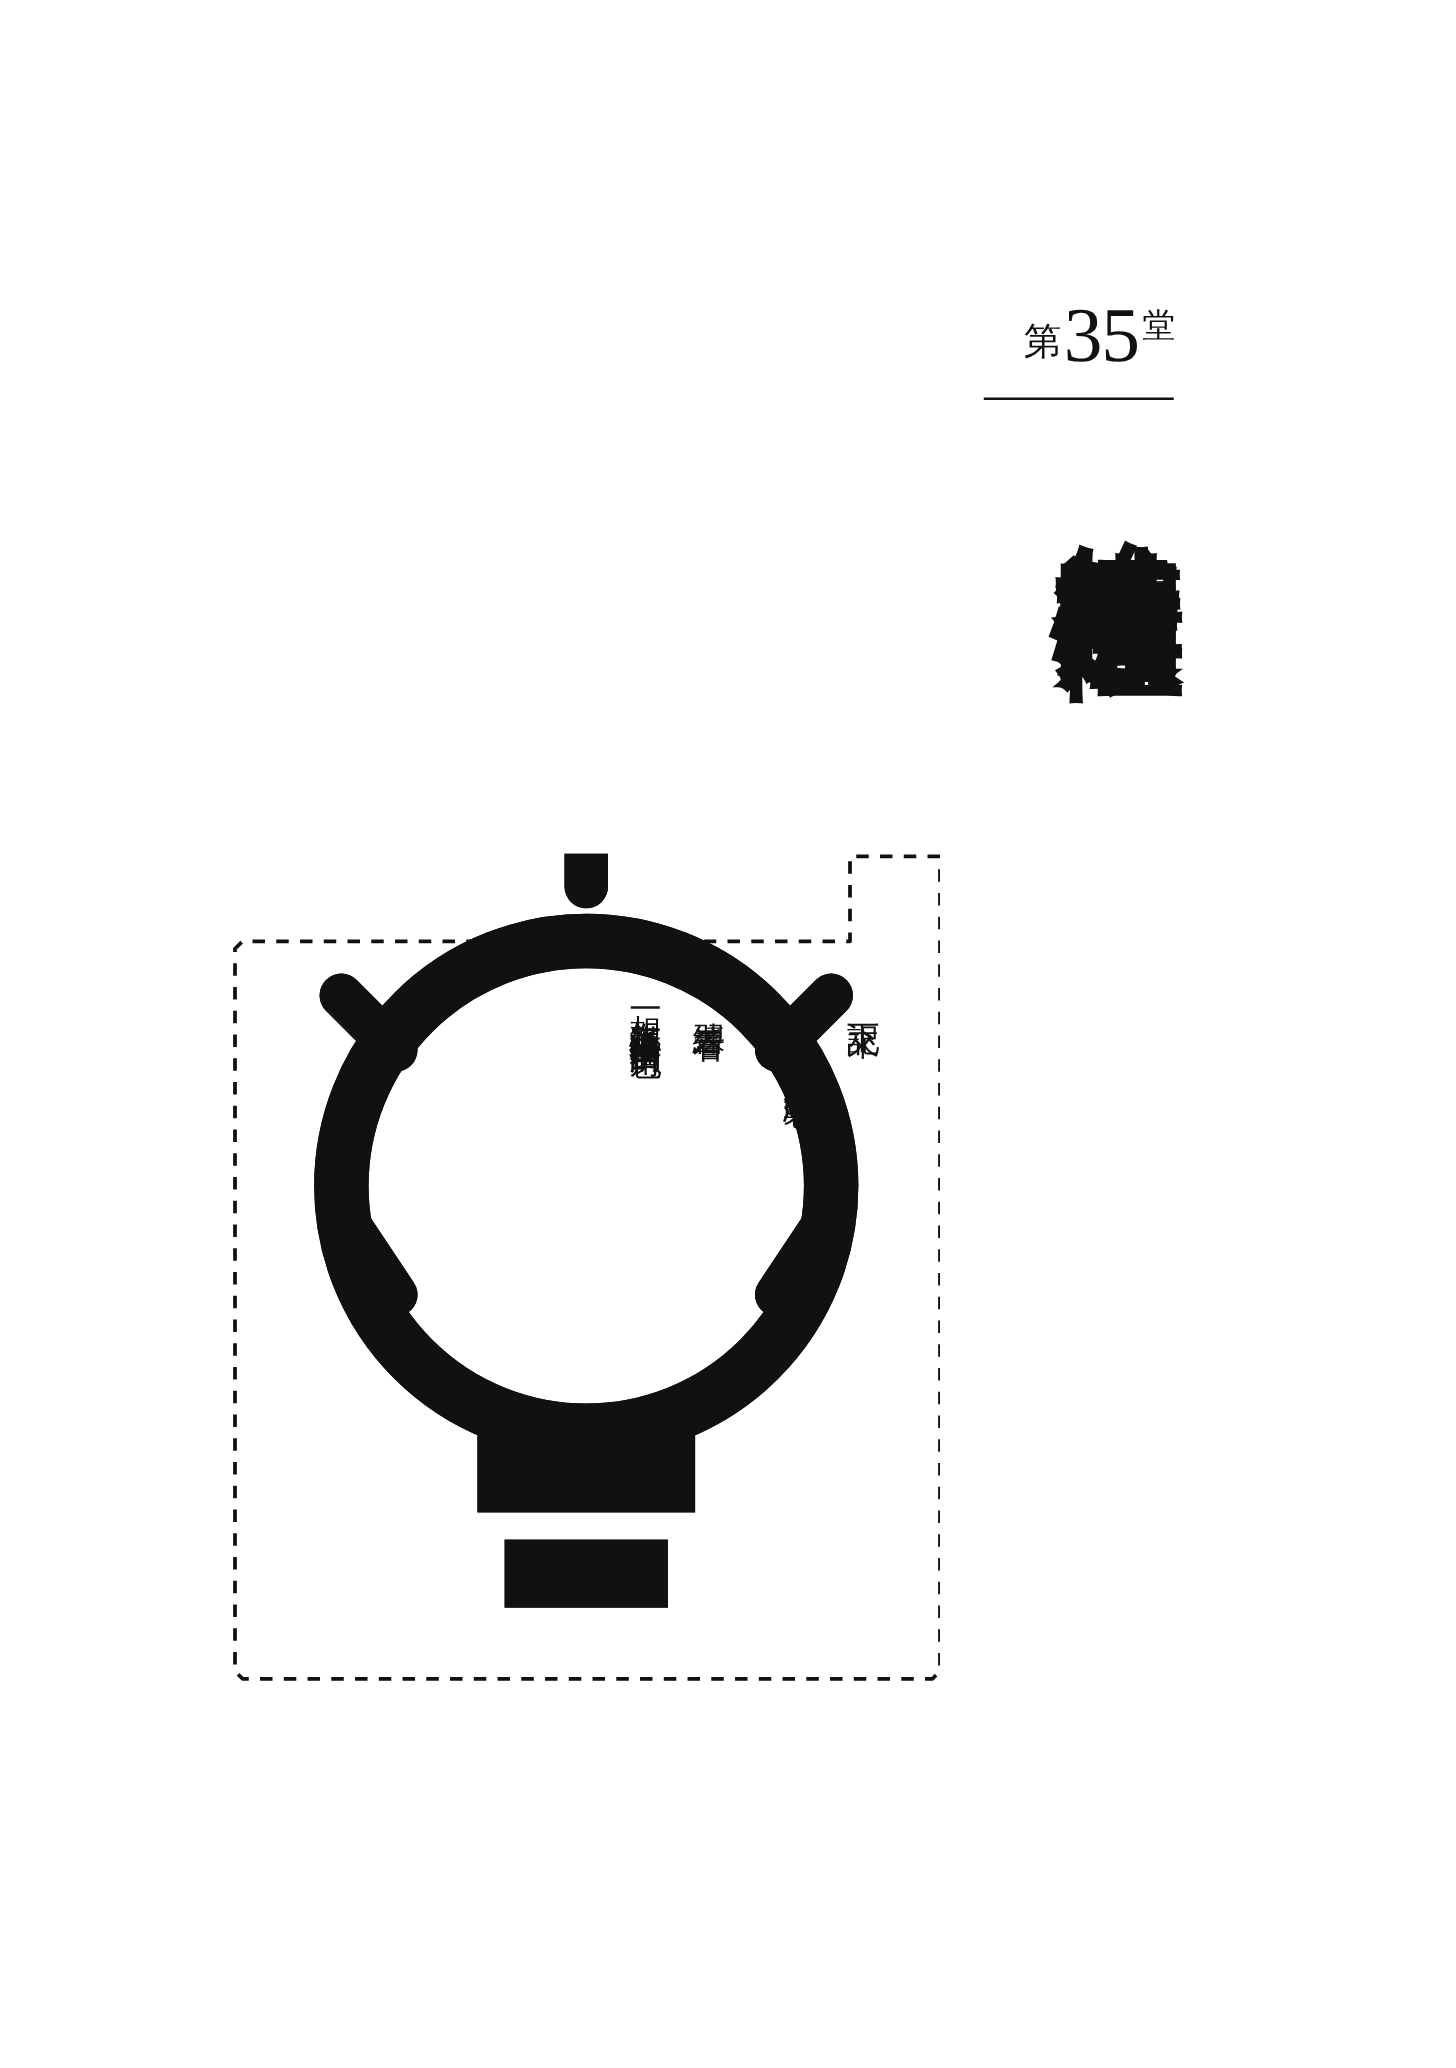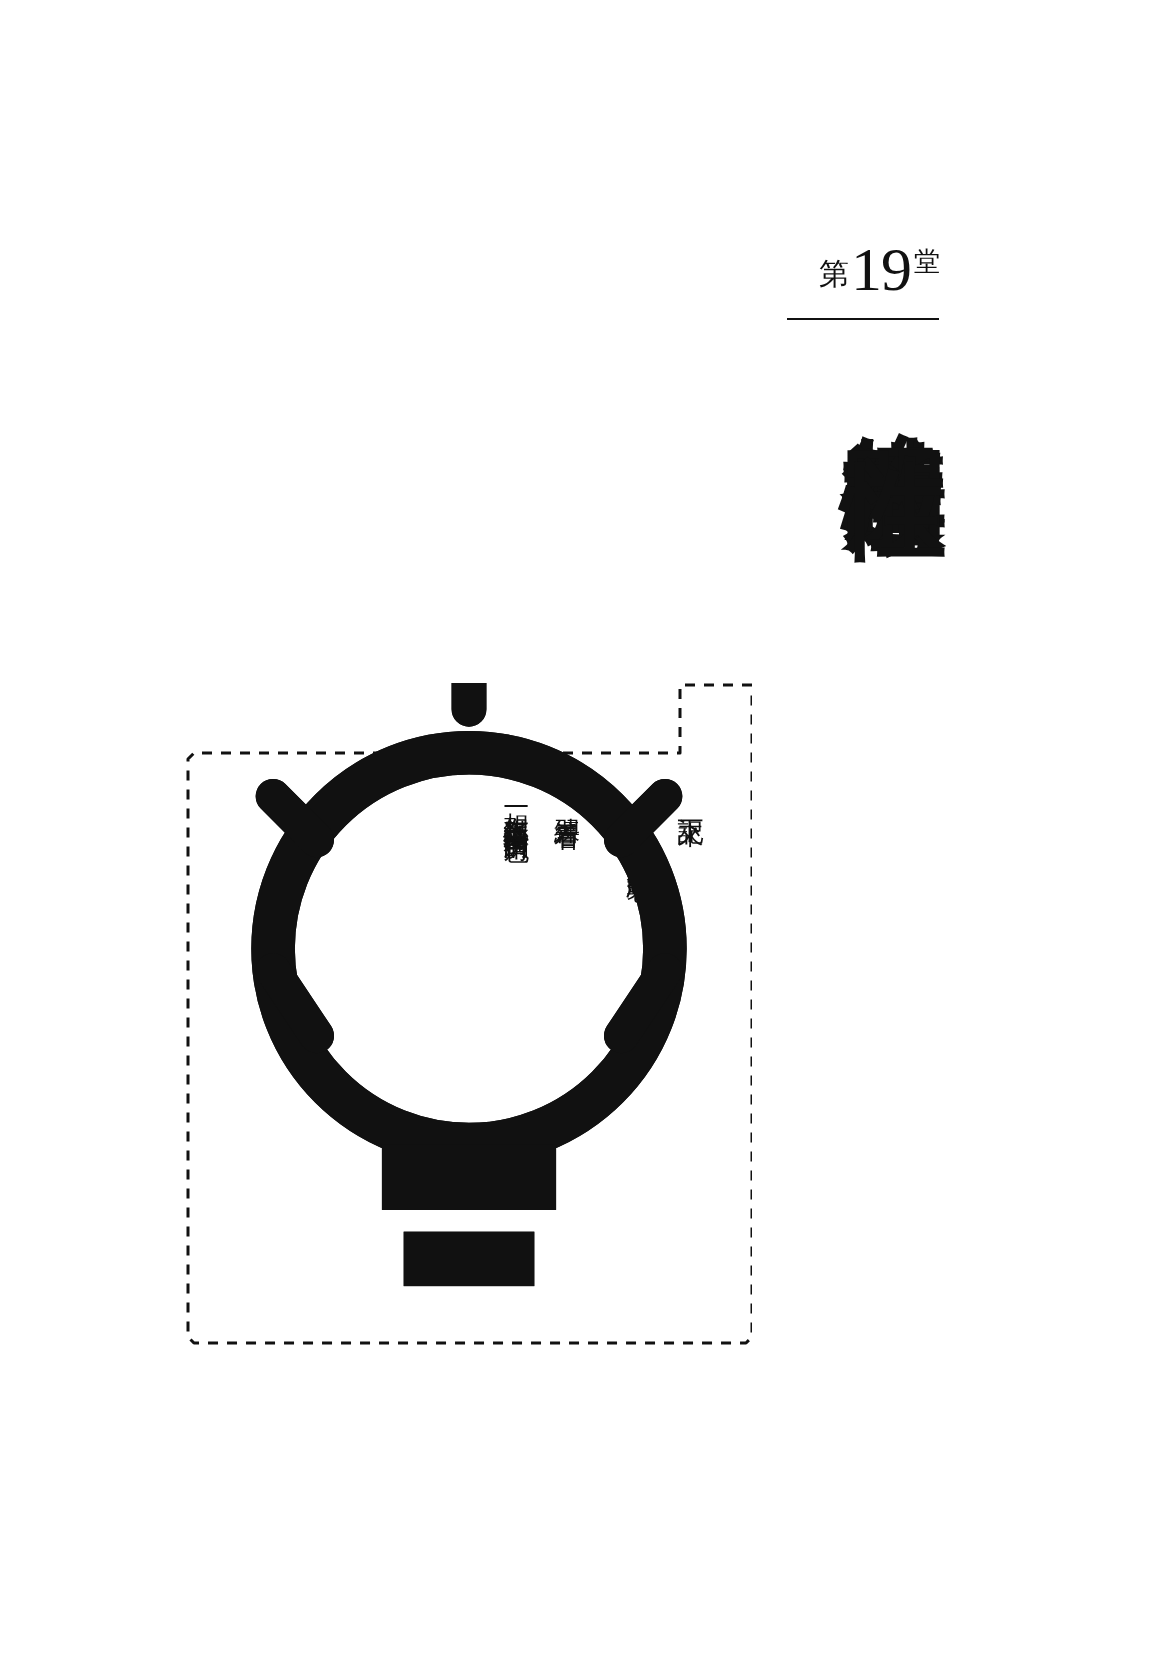--- a/index.html
+++ b/index.html
@@ -133,21 +133,21 @@
     line-height: 0;
   }
 </style>
 </head>
 <body>
 
 <div class="page">
 
   <div class="chapter-num">
     <span class="pre">第</span>
-    <span class="num">19</span>
+    <span class="num">35</span>
     <span class="post">堂</span>
   </div>
   <div class="chapter-rule"></div>
 
   <div class="vtitle">維持溝通的開放性</div>
 
   <div class="notebox">
     <svg viewBox="0 0 566 662" xmlns="http://www.w3.org/2000/svg">
       <path d="M 566 2 L 494 2 L 494 2 L 494 70 L 8 70 L 2 76 L 2 654 L 8 660 L 560 660 L 566 654 L 566 2 Z" fill="none" stroke="#111111" stroke-width="3" stroke-dasharray="10 9" stroke-linejoin="round"></path>
     </svg>

